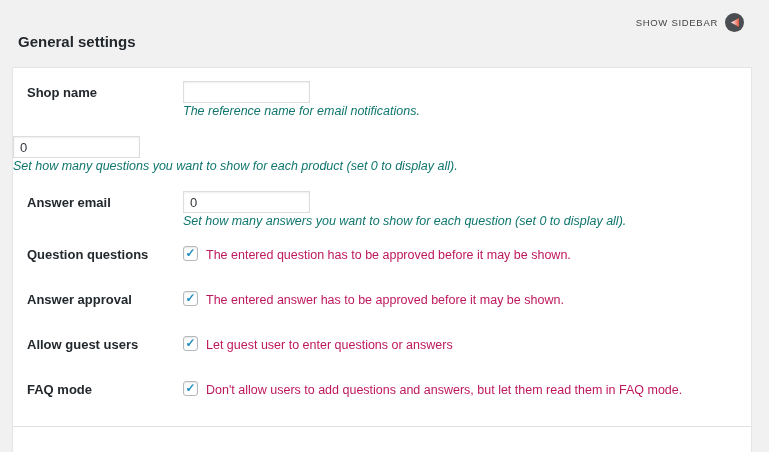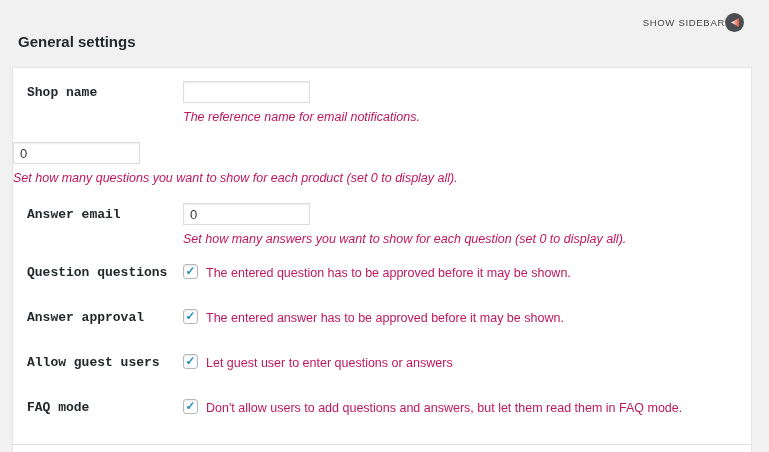--- a/index.html
+++ b/index.html
@@ -12,21 +12,21 @@
     -webkit-font-smoothing: antialiased;
   }
   .topbar { position: relative; height: 67px; }
   .page-title {
     position: absolute; left: 18px; top: 32px;
     margin: 0; font-size: 15px; line-height: 20px;
     font-weight: 700; color: #23282d;
   }
   .sidebar-toggle {
     position: absolute; top: 13px; right: 25px;
-    display: flex; align-items: center; 
+    display: flex; align-items: center; gap: 7px;
     cursor: pointer;
   }
   .sidebar-toggle-label {
     font-size: 9.5px; letter-spacing: 0.7px;
     color: #444; font-weight: 400;
   }
   .sidebar-toggle-circle {
     width: 19px; height: 19px; border-radius: 50%;
     background: #4a4e52;
     display: flex; align-items: center; justify-content: center;
@@ -37,37 +37,36 @@
     border: 1px solid #e5e5e5;
     box-shadow: 0 1px 1px rgba(0,0,0,0.04);
     padding: 13px 0 60px 0;
     min-height: 400px;
   }
   .row { display: flex; align-items: flex-start; }
   .label-col {
     flex: 0 0 170px; width: 170px;
     padding-left: 14px; padding-top: 4px;
     font-size: 13px; font-weight: 700;
-    color: #23282d; line-height: 16px; font-family: Liberation Mono, monospace;
+    color: #23282d; line-height: 16px;
   }
   .check-row .label-col { padding-top: 1px; }
   .field-col { flex: 1 1 auto; min-width: 0; }
   .text-row { margin-bottom: 17px; }
   .text-input {
     width: 127px; height: 22px;
     border: 1px solid #ddd; background: #fff;
     box-shadow: inset 0 1px 2px rgba(0,0,0,0.07);
     padding: 0 6px; font-size: 13px; color: #32373c;
     font-family: "Liberation Sans", sans-serif;
     outline: none; border-radius: 0;
   }
   .help {
-    margin-top: 6px;
     font-style: italic; font-size: 12.5px;
-    color: #be185d; line-height: 16px;
+    color: #0f766e; line-height: 16px;
   }
   .check-row { margin-bottom: 28px; }
   .checkline {
     display: flex; align-items: flex-start; gap: 8px;
     cursor: pointer; padding-top: 0;
   }
   .checkbox {
     flex: 0 0 15px; width: 15px; height: 15px;
     border: 1px solid #b4b9be; border-radius: 3px;
     background: #fff;

